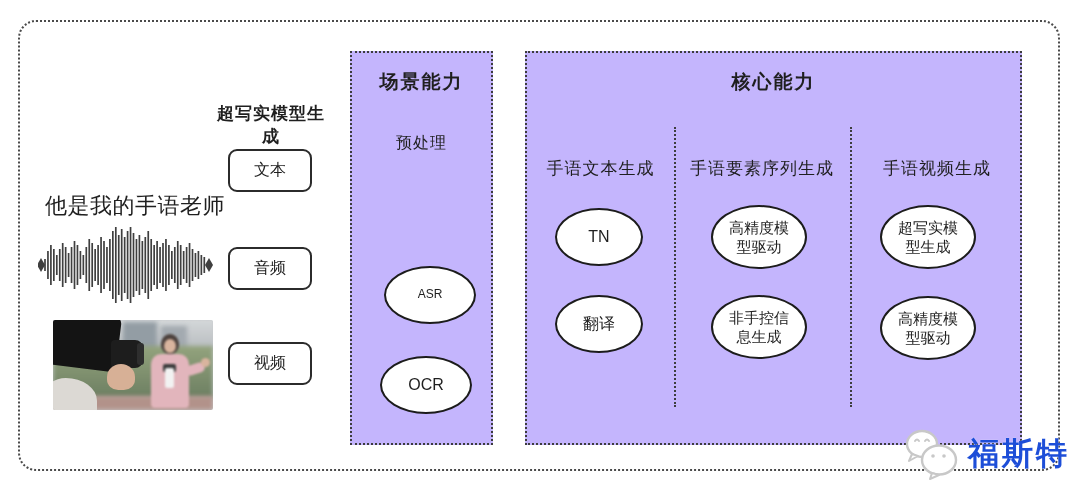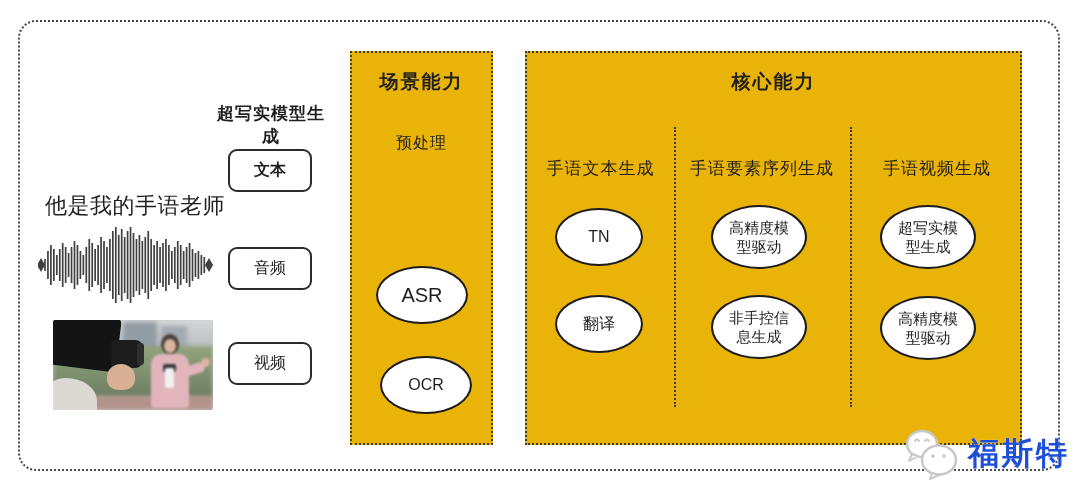--- a/index.html
+++ b/index.html
@@ -9,21 +9,21 @@
   .outer-frame{position:absolute;left:18px;top:20px;width:1042px;height:451px;
     border:2px dotted #4a4a4a;border-radius:18px;box-sizing:border-box;}
 
   
   .input-title{position:absolute;left:213px;top:102px;width:116px;text-align:center;
     font-size:17px;font-weight:bold;letter-spacing:1px;}
   .sample-sentence{position:absolute;left:45px;top:152px;font-size:22px;letter-spacing:.5px;margin-top:39px;}
   .io-box{position:absolute;left:228px;width:84px;height:43px;border:2px solid #2b2b2b;
     border-radius:9px;box-sizing:border-box;display:flex;align-items:center;justify-content:center;
     font-size:16px;background:#fff;}
-  .io-text{top:149px;font-weight:bold;} .io-audio{top:247px;} .io-video{top:342px;}
+  .io-text{top:149px;} .io-audio{top:247px;} .io-video{top:342px;}
 
   .waveform{position:absolute;left:38px;top:225px;width:175px;height:80px;}
 
   
   .photo{position:absolute;left:53px;top:320px;width:160px;height:90px;overflow:hidden;
     background:#c6cacc;border-radius:2px;}
   .ph{position:absolute;}
   .ph-sky{left:0;top:0;width:160px;height:30px;background:linear-gradient(#d4d7d9,#b7bcbf);filter:blur(1px);}
   .ph-bldg1{left:70px;top:2px;width:34px;height:34px;background:#939da4;filter:blur(2px);}
   .ph-bldg2{left:108px;top:6px;width:26px;height:28px;background:#a3aab0;filter:blur(2px);}
@@ -38,21 +38,21 @@
   .ph-handR{left:56px;top:24px;width:9px;height:9px;background:#d9b49e;border-radius:50%;}
   .ph-mic{left:20px;top:34px;width:9px;height:20px;background:#f2f2f2;border-radius:2px;}
   .ph-micflag{left:18px;top:30px;width:13px;height:8px;background:#3a3a3a;border-radius:2px;}
   .ph-camera-body{left:-10px;top:-8px;width:76px;height:56px;background:#141414;border-radius:8px;transform:rotate(7deg);}
   .ph-lens{left:58px;top:20px;width:32px;height:28px;background:#1d1d1d;border-radius:4px 8px 8px 4px;}
   .ph-lens-ring{left:84px;top:23px;width:7px;height:22px;background:#2e2e2e;border-radius:3px;}
   .ph-hand{left:54px;top:44px;width:28px;height:26px;background:#d7b096;border-radius:50% 50% 40% 40%;}
   .ph-shirt{left:-8px;top:58px;width:52px;height:38px;background:#dcd9d4;border-radius:40% 60% 0 0;}
 
   
-  .dashed-box{position:absolute;border:2px dotted #3d3d3d;box-sizing:border-box;background:#eab308;}
+  .dashed-box{position:absolute;border:2px dotted #3d3d3d;box-sizing:border-box;background:#c4b5fd;}
   .scene-box{left:350px;top:51px;width:143px;height:394px;}
   .core-box{left:525px;top:51px;width:497px;height:394px;}
   .box-title{position:absolute;left:0;top:16px;width:100%;text-align:center;
     font-size:19px;font-weight:bold;letter-spacing:2px;}
   .sub-label{position:absolute;left:0;top:80px;width:100%;text-align:center;font-size:16px;letter-spacing:1px;}
 
   .ellipse{position:absolute;border:2.5px solid #1c1c1c;border-radius:50%;background:#fff;
     display:flex;align-items:center;justify-content:center;text-align:center;
     font-size:15px;line-height:1.3;box-sizing:border-box;padding:4px 10px;}
 
@@ -165,21 +165,21 @@
   <div class="io-box io-audio">
     <span>音频</span>
   </div>
   <div class="io-box io-video">
     <span>视频</span>
   </div>
 
   <div class="dashed-box scene-box">
     <div class="box-title">场景能力</div>
     <div class="sub-label">预处理</div>
-    <div class="ellipse" style="left:24px;top:213px;width:92px;height:58px;font-size:20px;">ASR</div>
+    <div class="ellipse" style="left:32px;top:213px;width:92px;height:58px;font-size:12px;">ASR</div>
     <div class="ellipse" style="left:28px;top:303px;width:92px;height:58px;font-size:16px;">OCR</div>
   </div>
 
   <div class="dashed-box core-box">
     <div class="box-title">核心能力</div>
 
     <div class="divider div1"></div>
     <div class="divider div2"></div>
 
     <div class="col-header col1-h">手语文本生成</div>

